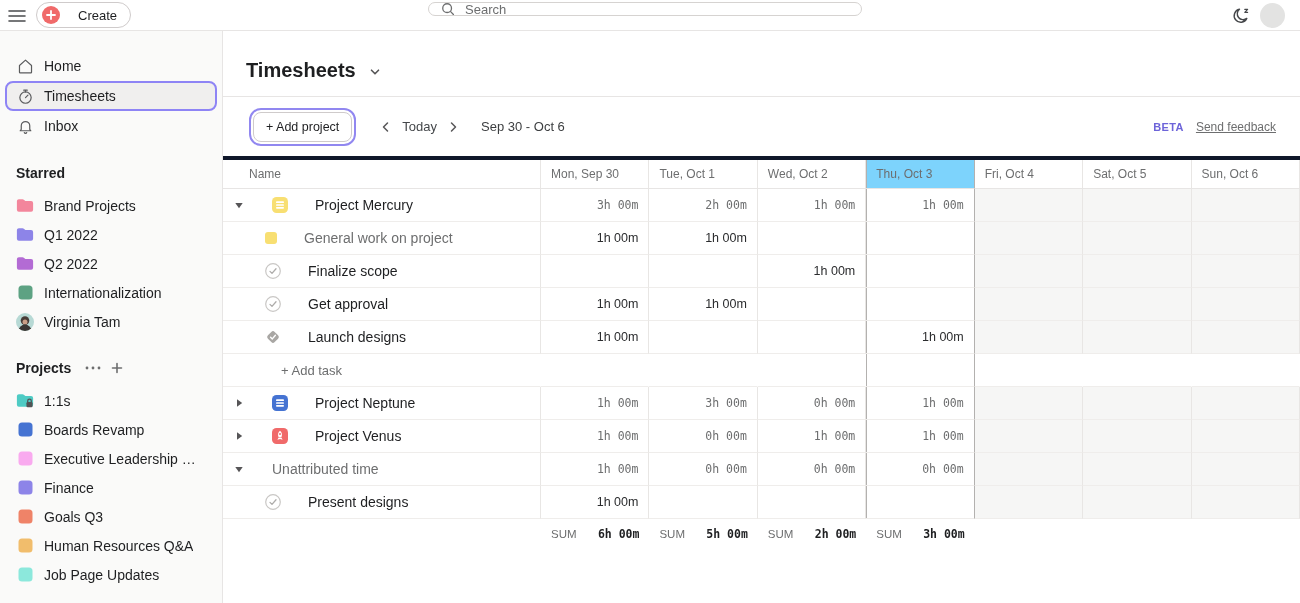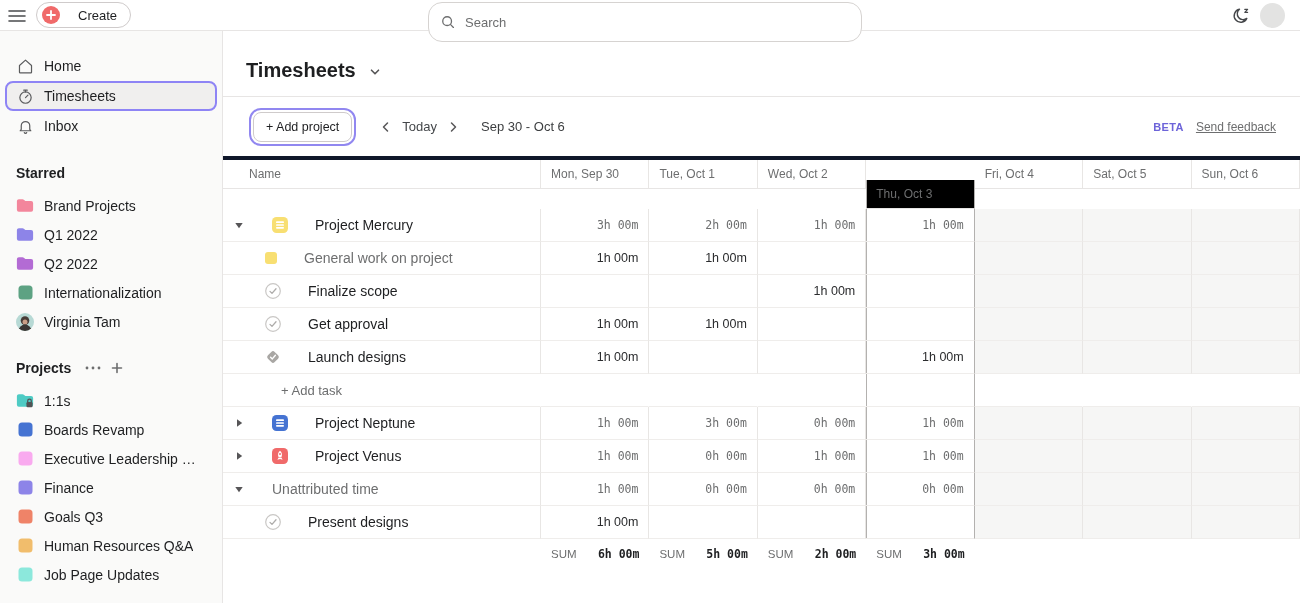--- a/index.html
+++ b/index.html
@@ -7,21 +7,21 @@
   body {
     width:1300px; height:603px; overflow:hidden; background:#fff;
     font-family:"Liberation Sans","DejaVu Sans",sans-serif; color:#1e1f21;
   }
   
   .topbar { position:relative; height:31px; background:#fff; border-bottom:1px solid #e7e5e4; }
   .hamburger { position:absolute; left:8px; top:7px; width:20px; height:17px; display:flex; align-items:center; cursor:pointer; }
   .create-btn { position:absolute; left:36px; top:2px; height:26px; display:flex; align-items:center; gap:18px;
     border:1px solid #cfcbcb; border-radius:14px; background:#fff; padding:0 13px 0 5px; font-size:13px; font-weight:500; color:#1e1f21; }
   .create-plus { width:18px; height:18px; border-radius:50%; display:flex; align-items:center; justify-content:center; }
-  .searchbar { position:absolute; left:428px; top:2px; width:434px; height:40px; border:1px solid #d6d3d1; border-radius:14px;
+  .searchbar { position:absolute; left:428px; top:2px; width:434px; height:14px; border:1px solid #d6d3d1; border-radius:14px;
     display:flex; align-items:center; gap:8px; padding:0 12px; background:#fff; }
   .searchbar input { border:none; outline:none; background:transparent; font-size:13px; width:100%; color:#1e1f21;
     font-family:"Liberation Sans","DejaVu Sans",sans-serif; }
   .searchbar input::placeholder { color:#6d6e6f; }
   .moon-btn { position:absolute; left:1230px; top:5px; width:22px; height:22px; display:flex; align-items:center; justify-content:center; }
   .topbar-avatar { position:absolute; left:1260px; top:3px; width:25px; height:25px; border-radius:50%; background:#e3e3e2; }
   
   .app { display:flex; height:572px; }
   .sidebar { width:250px; background:#fafaf9; border-right:1px solid #e7e5e4; padding-top:20px; overflow:hidden; }
   .main { flex:1; background:#fff; }
@@ -51,21 +51,21 @@
   .beta { margin-left:auto; font-size:11px; font-weight:700; letter-spacing:.4px; color:#6d64d9;text-align:center; }
   .feedback { font-size:12px; color:#6d6e6f; text-decoration:underline; margin-left:12px; cursor:pointer; }
   
   .timetable { width:1077px; border-top:4px solid #0f172a; }
   .trow { display:grid; grid-template-columns:318px repeat(7,1fr); }
   .cell { border-right:1px solid #e8e6e4; border-bottom:1px solid #efedeb; height:33px; }
   .thead .cell { height:29px; border-bottom:1px solid #e7e5e4; display:flex; align-items:center;
     padding-left:10px; font-size:12px; color:#6d6e6f; }
   .thead .nhead { padding-left:26px; }
   .selcol { border-right:1px solid #b3b1af; box-shadow:inset 1px 0 0 #b3b1af; }
-  .selhead { background:#000000; color:#3c3e40; font-weight:500;margin-top:20px; }
+  .selhead { background:#7dd3fc; color:#3c3e40; font-weight:500; }
   .ncell { display:flex; align-items:center; gap:27px; padding-left:10px; font-size:14px; }
   .ncell.task { padding-left:42px; }
   .caret { width:12px; display:inline-flex; justify-content:center; cursor:pointer; flex:none; }
   .ricon { display:inline-flex; flex:none; }
   .rname { font-weight:500; cursor:pointer; white-space:nowrap; }
   .task .rname { font-weight:400; }
   .muted { color:#6d6e6f; font-weight:400; }
   .vcell { display:flex; align-items:center; justify-content:flex-end; padding-right:10px; }
   .mono { font-family:"DejaVu Sans Mono",monospace; font-size:11.5px; color:#6d6e6f; }
   .tval { font-size:12.5px; color:#2b2c2e; }

